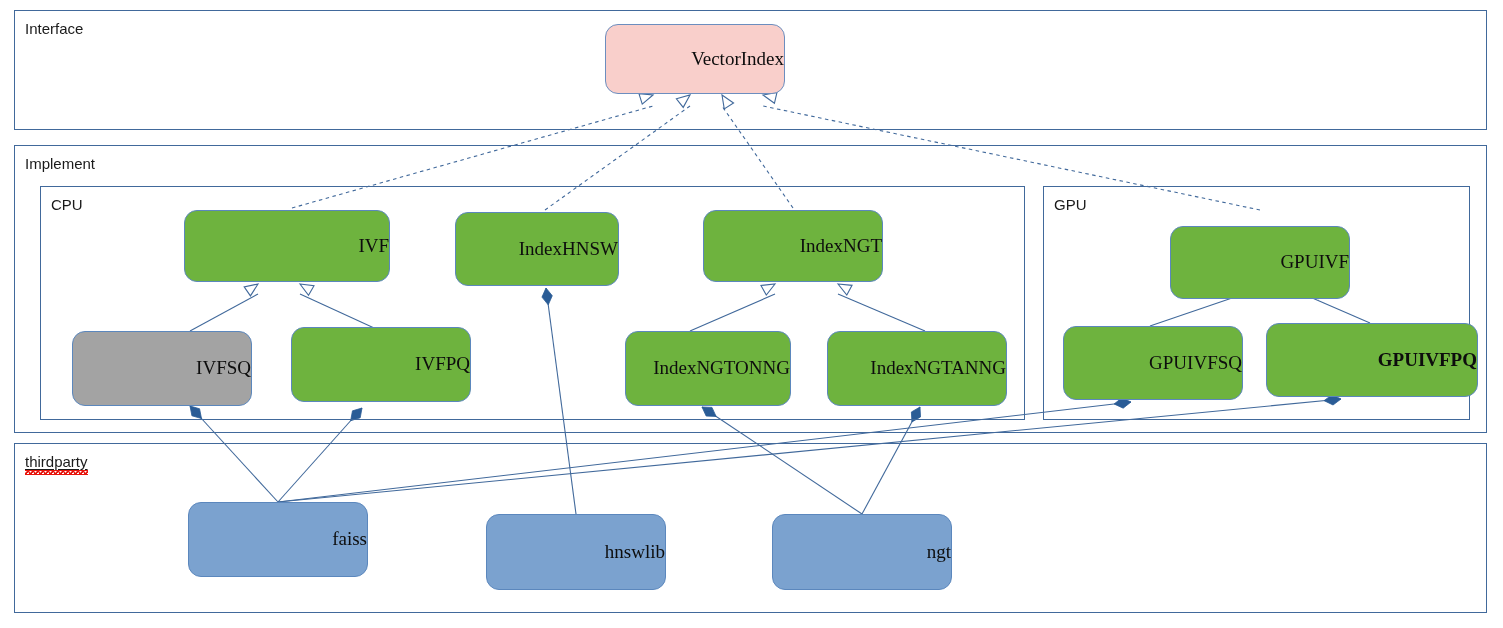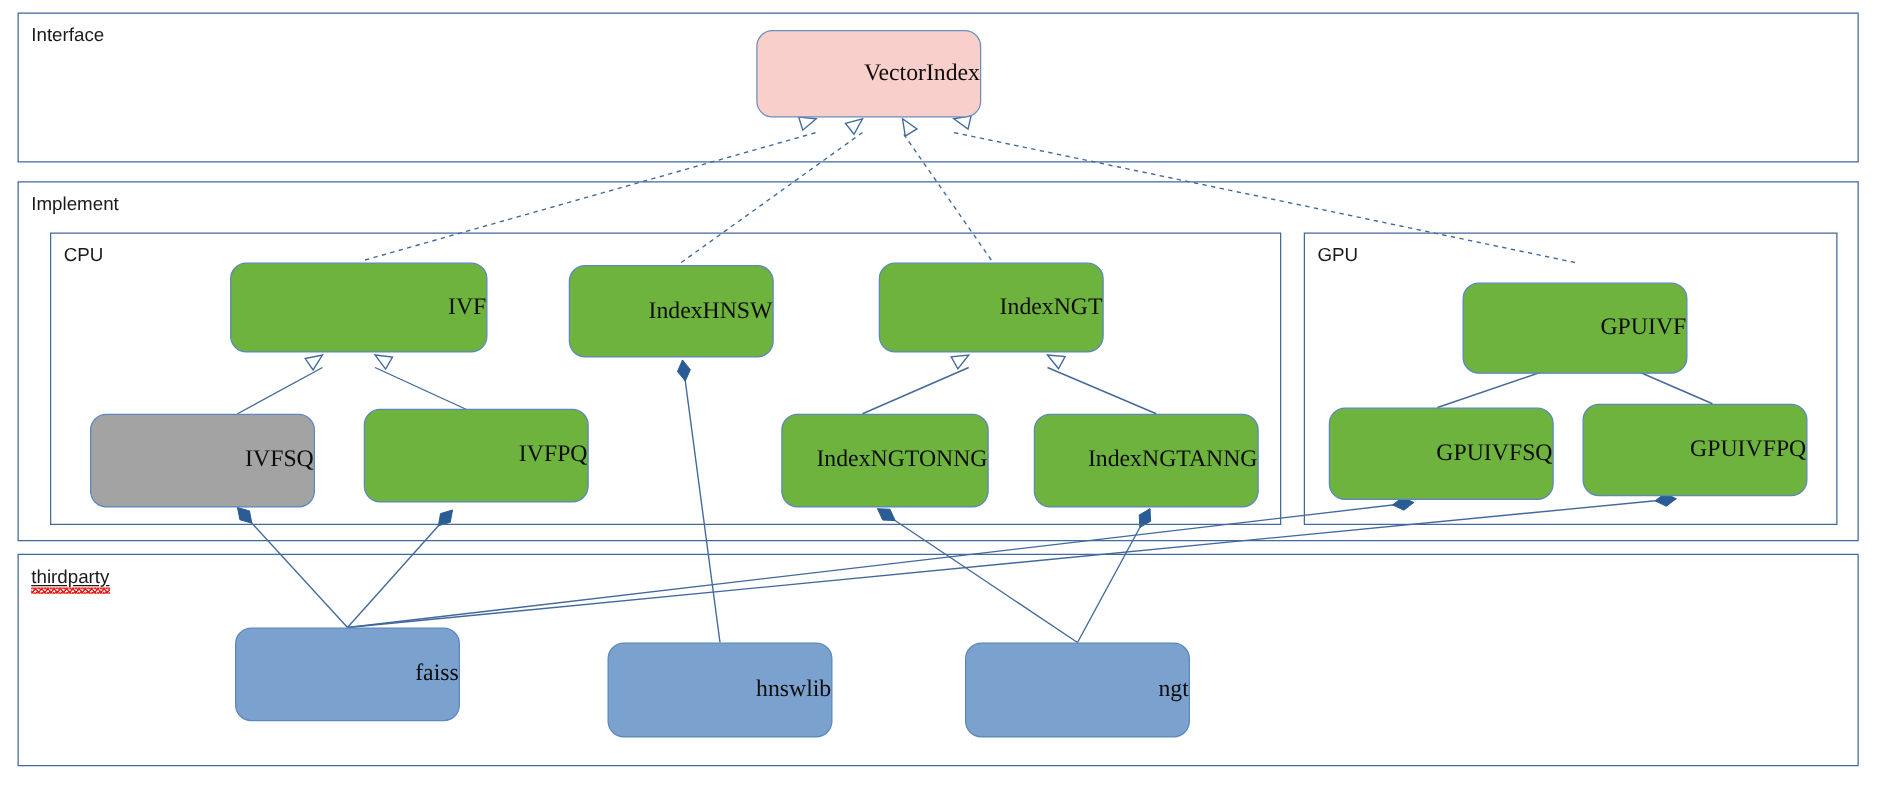--- a/index.html
+++ b/index.html
@@ -153,21 +153,21 @@
     </div>
     <div class="node green" style="left: 827px; top: 331px; width: 180px; height: 75px; background: rgb(110, 179, 62);">
       <span>IndexNGTANNG</span>
     </div>
     <div class="node green" style="left: 1170px; top: 226px; width: 180px; height: 73px; background: rgb(110, 179, 62);">
       <span>GPUIVF</span>
     </div>
     <div class="node green" style="left: 1063px; top: 326px; width: 180px; height: 74px; background: rgb(110, 179, 62);">
       <span>GPUIVFSQ</span>
     </div>
-    <div class="node green" style="left: 1266px; top: 323px; width: 180px; height: 74px; background: rgb(110, 179, 62);">
+    <div class="node green" style="left: 1266px; top: 323px; width: 212px; height: 74px; background: rgb(110, 179, 62); font-weight: bold;">
       <span>GPUIVFPQ</span>
     </div>
     <div class="node blue" style="left: 188px; top: 502px; width: 180px; height: 75px; background: rgb(123, 162, 207);">
       <span>faiss</span>
     </div>
     <div class="node blue" style="left: 486px; top: 514px; width: 180px; height: 76px; background: rgb(123, 162, 207);">
       <span>hnswlib</span>
     </div>
     <div class="node blue" style="left: 772px; top: 514px; width: 180px; height: 76px; background: rgb(123, 162, 207);">
       <span>ngt</span>

